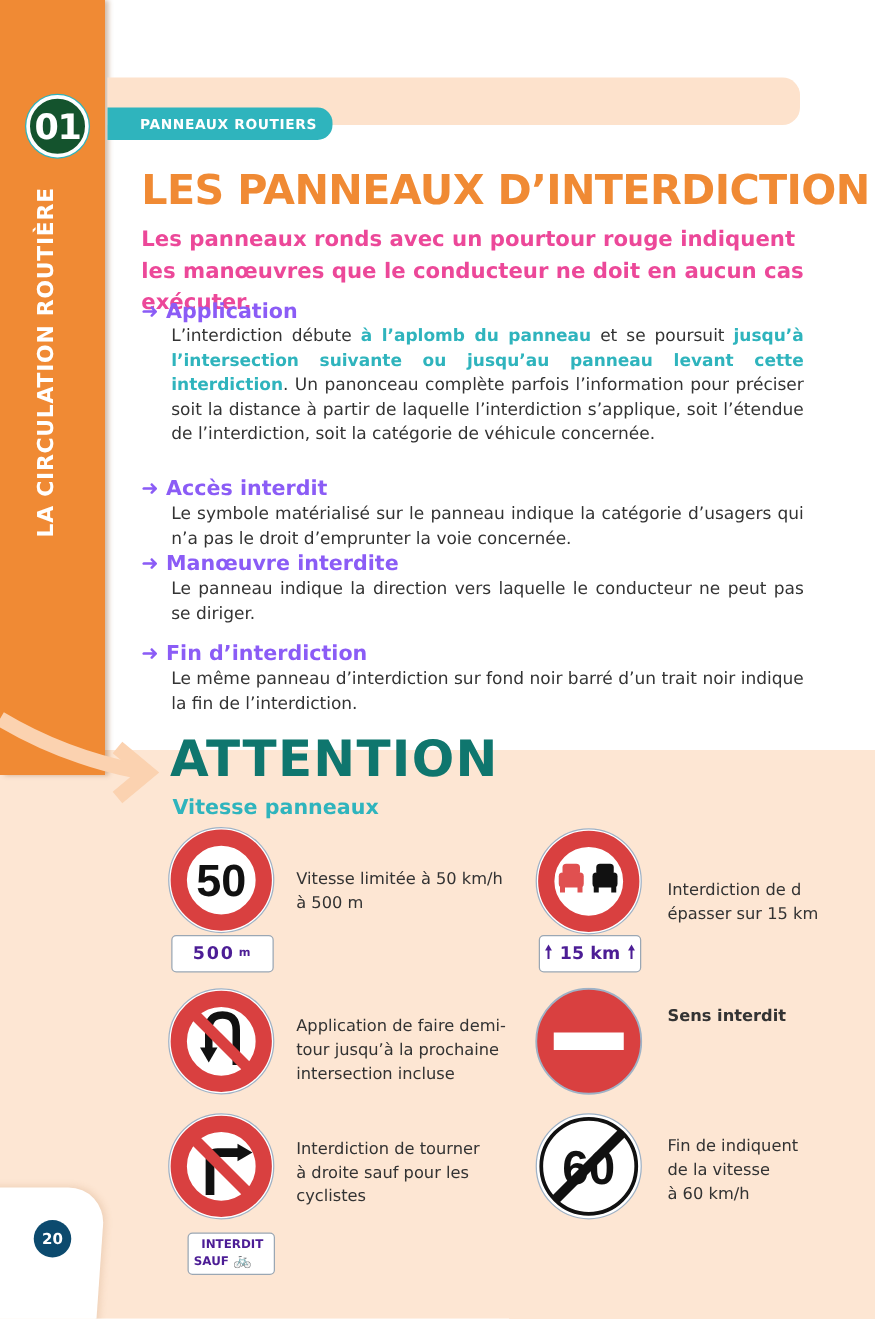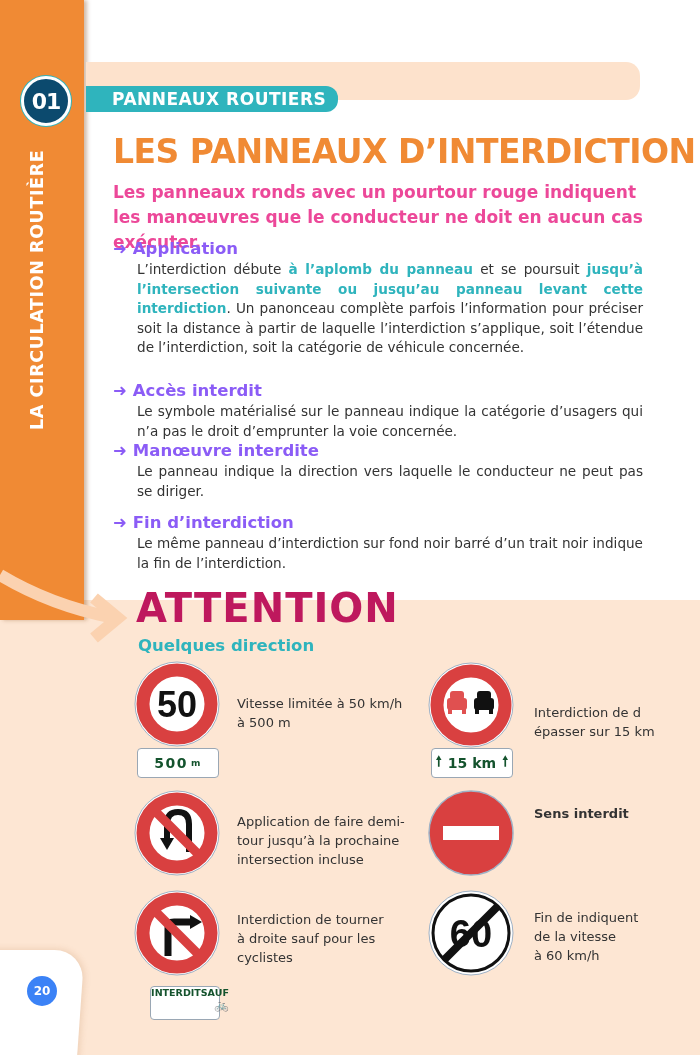--- a/index.html
+++ b/index.html
@@ -1,38 +1,38 @@
 <!DOCTYPE html>
 <html><head>
 <meta charset="utf-8">
 <style>
   html, body { margin:0; padding:0; }
   body { width:700px; height:1055px; position:relative; overflow:hidden; background:#ffffff; font-family:"DejaVu Sans", sans-serif; }
   .sidebar { position:absolute; left:0; top:0; width:84px; height:620px; background:#f08a34; box-shadow:3px 0 4px rgba(120,60,10,0.35); }
   .peach-bg { position:absolute; left:0; top:600px; width:700px; height:455px; background:#fde6d3; }
   .swoosh { position:absolute; left:0; top:560px; width:400px; height:100px; }
-  .chapter-badge { position:absolute; left:21px; top:76px; width:44px; height:44px; border-radius:50%; background:#0c4a6e; border:3px solid #ffffff; box-shadow:0 0 0 1px #2fb4bd; display:flex; align-items:center; justify-content:center; color:#fff; font-weight:bold; font-size:22px; letter-spacing:-1px; }
+  .chapter-badge { position:absolute; left:21px; top:76px; width:44px; height:44px; border-radius:50%; background:#14532d; border:3px solid #ffffff; box-shadow:0 0 0 1px #2fb4bd; display:flex; align-items:center; justify-content:center; color:#fff; font-weight:bold; font-size:28px; letter-spacing:-1px; }
   .vertical-title { position:absolute; left:27px; top:430px; transform-origin:0 0; transform:rotate(-90deg); color:#fff; font-weight:bold; font-size:17.5px; letter-spacing:0.6px; white-space:nowrap; }
   .top-band { position:absolute; left:86px; top:62px; width:554px; height:38px; background:#fde2cc; border-radius:0 14px 14px 0; }
-  .section-tag { position:absolute; left:86px; top:86px; height:26px; padding:0 12px 0 26px; background:#2fb4bd; border-radius:0 12px 12px 0; color:#fff; font-weight:bold; font-size:17px; letter-spacing:0.5px; display:flex; align-items:center; }
+  .section-tag { position:absolute; left:86px; top:86px; height:26px; padding:0 12px 0 26px; background:#2fb4bd; border-radius:0 12px 12px 0; color:#fff; font-weight:bold; font-size:11px; letter-spacing:0.5px; display:flex; align-items:center; }
   .page-title { position:absolute; left:113px; top:132px; color:#f08a34; font-weight:bold; font-size:33px; letter-spacing:-0.5px; white-space:nowrap; }
   .lead { position:absolute; left:113px; top:180px; width:530px; color:#ec4899; font-weight:bold; font-size:17px; line-height:25px; }
   .sec { position:absolute; left:113px; width:530px; }
   .sec h3 { margin:0; color:#8b5cf6; font-size:16.5px; font-weight:bold; line-height:22px; }
   .sec h3 .arrow { margin-right:6px; }
   .sec p { margin:0 0 0 24px; color:#333; font-size:13.6px; line-height:19.5px; text-align:justify; }
   .hl { color:#2fb4bd; font-weight:bold; }
-  .attention { position:absolute; left:136px; top:585px; color:#be185d; font-weight:bold; font-size:40px; letter-spacing:1px; }
+  .attention { position:absolute; left:136px; top:585px; color:#0f766e; font-weight:bold; font-size:40px; letter-spacing:1px; }
   .signs-title { position:absolute; left:138px; top:636px; color:#2fb4bd; font-weight:bold; font-size:16.5px; }
   .sign { position:absolute;text-align:center; }
   .sign svg { display:block; }
   .desc { position:absolute; color:#333; font-size:13px; line-height:19px; }
-  .plate { position:absolute; background:#fff; border:1px solid #9aa7b4; border-radius:4px; display:flex; align-items:center; justify-content:center; color:#14532d; font-weight:bold; }
+  .plate { position:absolute; background:#fff; border:1px solid #9aa7b4; border-radius:4px; display:flex; align-items:center; justify-content:center; color:#4c1d95; font-weight:bold; }
   .page-corner { position:absolute; left:-20px; top:950px; width:100px; height:130px; background:#fff; border-radius:0 30px 0 0; transform:skewX(-4deg); box-shadow:2px -1px 6px rgba(180,120,70,0.2); }
-  .page-num { position:absolute; left:27px; top:976px; width:30px; height:30px; border-radius:50%; background:#3b82f6; color:#fff; font-weight:bold; font-size:12px; display:flex; align-items:center; justify-content:center; }
+  .page-num { position:absolute; left:27px; top:976px; width:30px; height:30px; border-radius:50%; background:#0c4a6e; color:#fff; font-weight:bold; font-size:12px; display:flex; align-items:center; justify-content:center; }
 </style>
 </head>
 <body>
 
 <div class="peach-bg"></div>
 
 <div class="sidebar"></div>
 
 <svg class="swoosh" viewBox="0 0 400 100">
   <path d="M0,0 L84,0 L84,60 Q40,40 0,20 Z" fill="#f08a34"></path>
@@ -63,21 +63,21 @@
   <h3><span class="arrow">➜</span><span>Manœuvre interdite</span></h3>
   <p>Le panneau indique la direction vers laquelle le conducteur ne peut pas se diriger.</p>
 </div>
 
 <div class="sec" style="top:512px;">
   <h3><span class="arrow">➜</span><span>Fin d’interdiction</span></h3>
   <p>Le même panneau d’interdiction sur fond noir barré d’un trait noir indique la fin de l’interdiction.</p>
 </div>
 
 <div class="attention">ATTENTION</div>
-<div class="signs-title">Quelques direction</div>
+<div class="signs-title">Vitesse panneaux</div>
 
 <div class="sign" style="left:134px;top:661px;">
   <svg width="86" height="86" viewBox="0 0 86 86">
     <circle cx="43" cy="43" r="42" fill="#fff" stroke="#9fb2c6" stroke-width="1"></circle>
     <circle cx="43" cy="43" r="34" fill="none" stroke="#d94040" stroke-width="13"></circle>
     <text x="43" y="56" text-anchor="middle" font-family="Liberation Sans, sans-serif" font-weight="bold" font-size="36" fill="#111">50</text>
   </svg>
 </div>
 <div class="plate" style="left:137px;top:748px;width:80px;height:28px;font-size:14px;letter-spacing:1.5px;">
   <span>500</span>
@@ -138,21 +138,21 @@
 
 <div class="sign" style="left:134px;top:890px;">
   <svg width="86" height="86" viewBox="0 0 86 86">
     <circle cx="43" cy="43" r="42" fill="#fff" stroke="#9fb2c6" stroke-width="1"></circle>
     <circle cx="43" cy="43" r="34" fill="none" stroke="#d94040" stroke-width="13"></circle>
     <path d="M34,66 L34,38 Q34,32 40,32 L58,32" stroke="#111" stroke-width="7" fill="none"></path>
     <path d="M56,25 L68,32 L56,39 Z" fill="#111"></path>
     <line x1="18" y1="18" x2="68" y2="68" stroke="#d94040" stroke-width="9"></line>
   </svg>
 </div>
-<div class="plate" style="left:150px;top:986px;width:64px;height:32px;flex-direction:row;align-items:flex-start;padding-left:4px;font-size:9.5px;line-height:12px;text-align:right;">
+<div class="plate" style="left:150px;top:986px;width:64px;height:32px;flex-direction:column;align-items:flex-start;padding-left:4px;font-size:9.5px;line-height:12px;">
   <span style="margin-left:6px;">INTERDIT</span>
   <span><span>SAUF</span> <span style="font-size:12px;">🚲</span></span>
 </div>
 <div class="desc" style="left:237px;top:910px;width:180px;">
   <div>Interdiction de tourner</div>
     <div>à droite sauf pour les</div>
     <div>cyclistes</div>
 </div>
 
 <div class="sign" style="left:428px;top:890px;">

